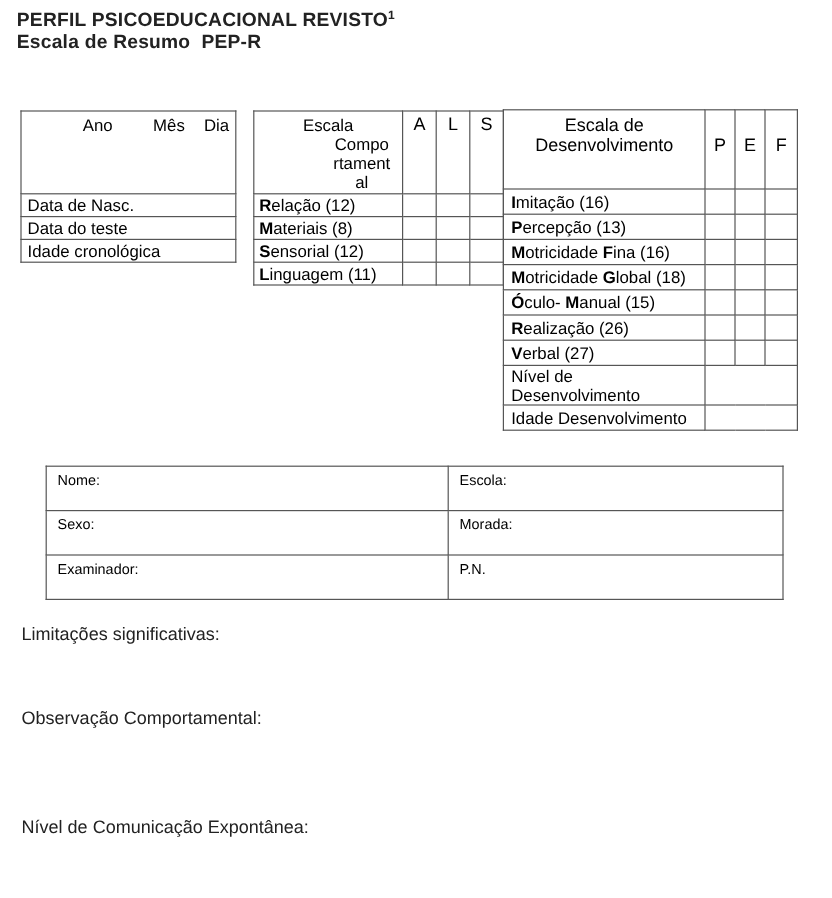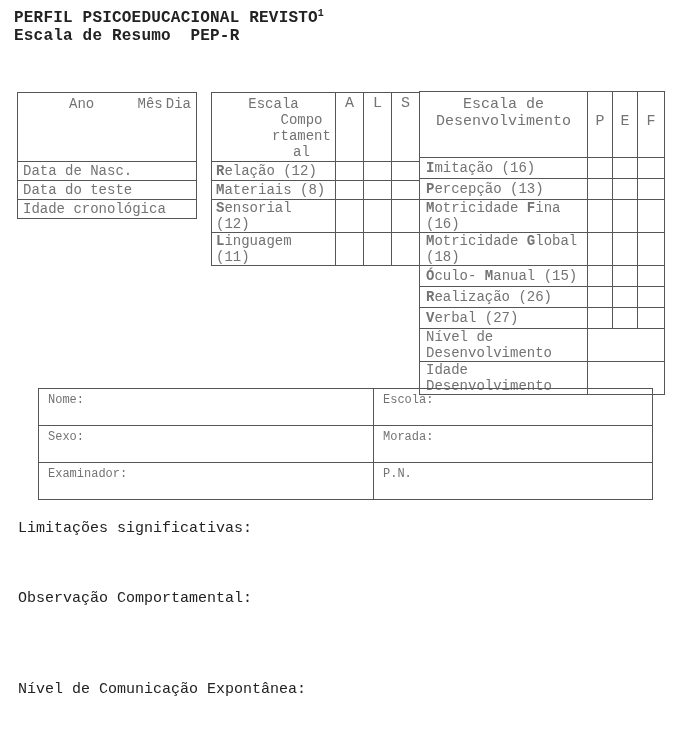--- a/index.html
+++ b/index.html
@@ -5,21 +5,21 @@
   html, body {
     margin: 0;
     padding: 0;
     background: #ffffff;
   }
   .page {
     position: relative;
     width: 693px;
     height: 748px;
     background: #ffffff;
-    font-family: Liberation Mono, monospace;
+    font-family: Liberation Sans, sans-serif;
     color: #222222;
     overflow: hidden;
   }
 
   
   .title-block {
     position: absolute;
     left: 14px;
     top: 9px;
   }
@@ -33,34 +33,34 @@
   .title-line sup {
     font-size: 10px;
     line-height: 0;
   }
 
   
   table.tbl {
     position: absolute;
     border-collapse: collapse;
     table-layout: fixed;
-    color: #737373;
+    color: #000000;
   }
   table.tbl td {
     border: 1px solid #565656;
     overflow: hidden;
   }
 
   
   .date-table { left: 17px; top: 92px; width: 180px; }
   .date-table tr.head { height: 69px; }
   .date-head { vertical-align: top; }
   .dh-inner { position: relative; height: 64px; font-size: 14px; }
   .dh-ano { position: absolute; left: 50px; top: 2px; }
-  .dh-mesdia { position: absolute; right: 4px; top: 2px; display: flex; gap: 3px; }
+  .dh-mesdia { position: absolute; right: 4px; top: 2px; display: flex; gap: 16px; }
   .date-table tr.data { height: 19px; }
   .date-table td.lbl { font-size: 14px; padding: 0 5px; vertical-align: middle; }
 
   
   .behavior-table { left: 211px; top: 92px; width: 208px; }
   .behavior-table tr.head { height: 69px; }
   .bhead {
     vertical-align: top;
     text-align: center;
     font-size: 14px;

